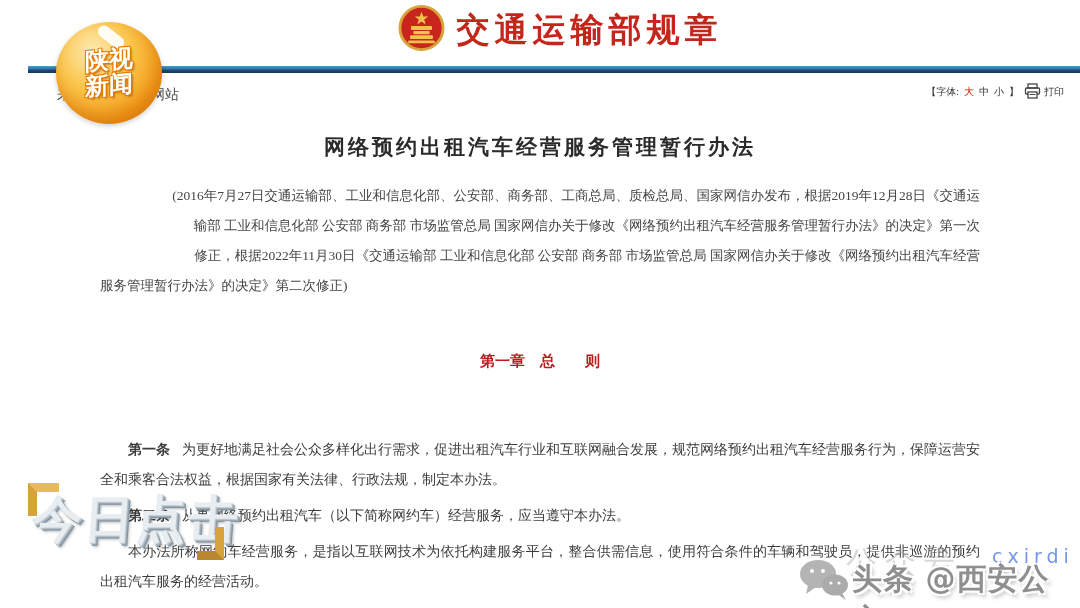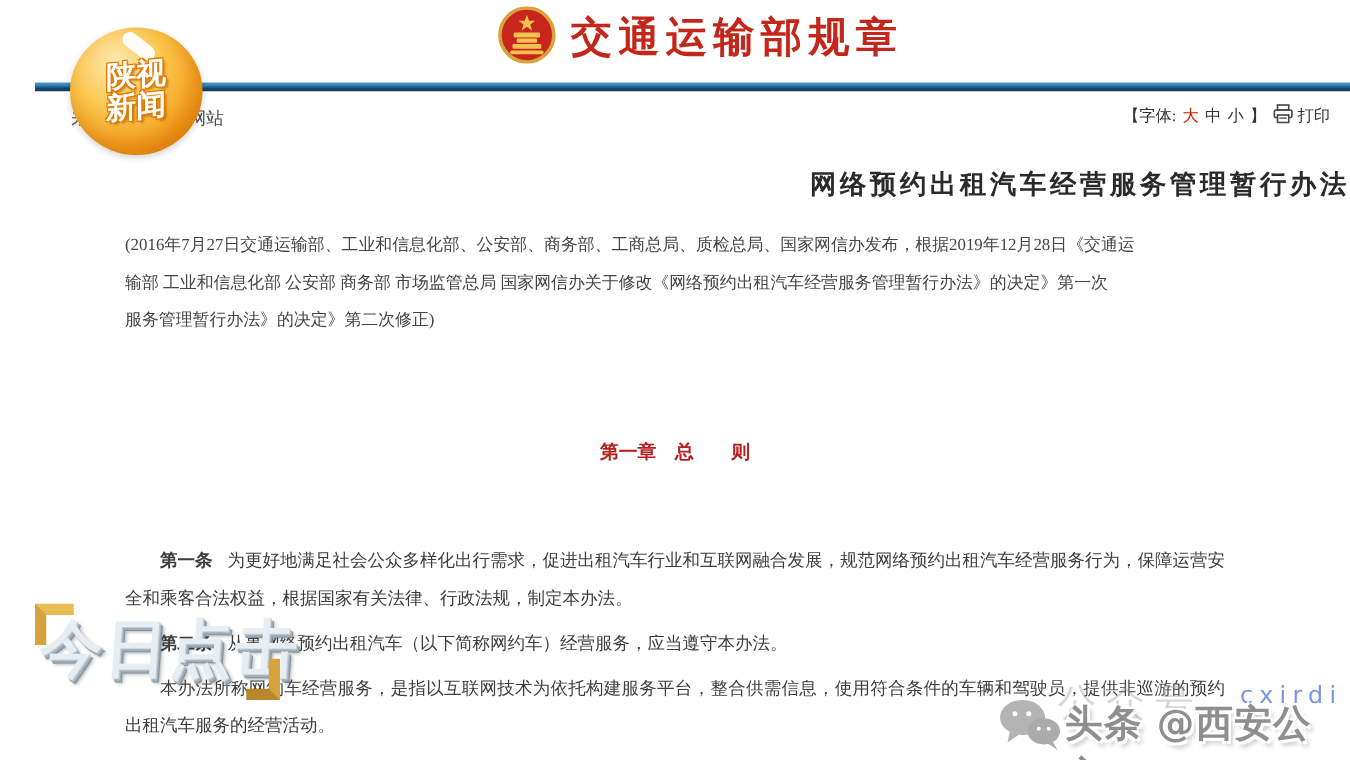--- a/index.html
+++ b/index.html
@@ -27,21 +27,21 @@
 
   
   .meta-row {
     position:absolute; top:86px; left:57px; z-index:2;
     font-size:14px; color:#4a4a4a; display:flex; align-items:center;
   }
   .meta-spacer { display:inline-block; width:38px; }
 
   .font-controls {
     position:absolute; top:83px; right:16px; z-index:2;
-    font-size:13px; color:#333; display:flex; align-items:center; gap:5px;
+    font-size:10px; color:#333; display:flex; align-items:center; gap:5px;
   }
   .font-large { color:#cc2200; cursor:pointer; }
   .font-mid, .font-small { cursor:pointer; }
   .print-btn { display:flex; align-items:center; gap:3px; cursor:pointer; }
 
   
   .logo-ball {
     position:absolute; left:56px; top:22px; width:106px; height:102px; z-index:3;
     border-radius:50%;
     background:radial-gradient(circle at 35% 28%, #fdeab2 0%, #fbc54a 38%, #f59e1b 72%, #e5850e 100%);
@@ -54,28 +54,28 @@
   }
   .logo-text {
     font-family:"DejaVu Sans",sans-serif; font-weight:bold; font-size:24px;
     color:#ffffff; line-height:25px; text-align:center;
     transform:rotate(-5deg) skewX(-5deg);
     text-shadow:-1px -1px 0 #e07b00, 1px -1px 0 #e07b00, -1px 1px 0 #e07b00, 1px 1px 0 #e07b00, 2px 2px 2px rgba(160,70,0,.6);
   }
 
   
   .doc-title {
-    position:absolute; top:133px; left:0; width:100%; text-align:right;
+    position:absolute; top:133px; left:0; width:100%; text-align:center;
     font-size:21px; font-weight:bold; letter-spacing:3px; color:#2a2a2a;
   }
   .preamble {
     position:absolute; top:181px; left:100px; width:880px;
     font-size:13.5px; color:#454545;
   }
-  .preamble .line { height:30px; line-height:30px; white-space:nowrap; }
+  .preamble .line { height:30px; line-height:30px; white-space:nowrap;text-align:right; }
   .preamble .line.center { text-align:left; }
 
   .chapter {
     position:absolute; top:352px; left:0; width:100%; text-align:center;
     font-size:15px; font-weight:bold; color:#b91c1c;
   }
 
   .article {
     position:absolute; left:100px; width:880px;
     font-size:14px; line-height:30px; color:#3d3d3d;
@@ -170,20 +170,21 @@
       <span>陕视</span><br>
       <span>新闻</span>
     </span>
   </div>
 
   <div class="doc-title">网络预约出租汽车经营服务管理暂行办法</div>
 
   <div class="preamble">
     <div class="line">(2016年7月27日交通运输部、工业和信息化部、公安部、商务部、工商总局、质检总局、国家网信办发布，根据2019年12月28日《交通运</div>
     <div class="line">输部 工业和信息化部 公安部 商务部 市场监管总局 国家网信办关于修改《网络预约出租汽车经营服务管理暂行办法》的决定》第一次</div>
+    <div class="line">修正，根据2022年11月30日《交通运输部 工业和信息化部 公安部 商务部 市场监管总局 国家网信办关于修改《网络预约出租汽车经营</div>
     <div class="line center">服务管理暂行办法》的决定》第二次修正)</div>
   </div>
 
   <div class="chapter">第一章　总　　则</div>
 
   <div class="article" id="article-1">
     <span class="label">第一条</span><span>为更好地满足社会公众多样化出行需求，促进出租汽车行业和互联网融合发展，规范网络预约出租汽车经营服务行为，保障运营安全和乘客合法权益，根据国家有关法律、行政法规，制定本办法。</span>
   </div>
   <div class="article" id="article-2">
     <span class="label">第二条</span><span>从事网络预约出租汽车（以下简称网约车）经营服务，应当遵守本办法。</span>

